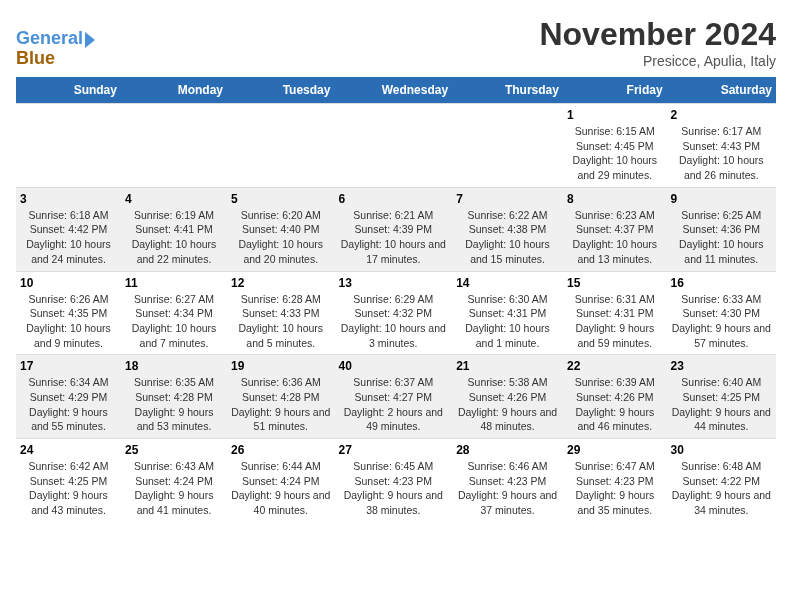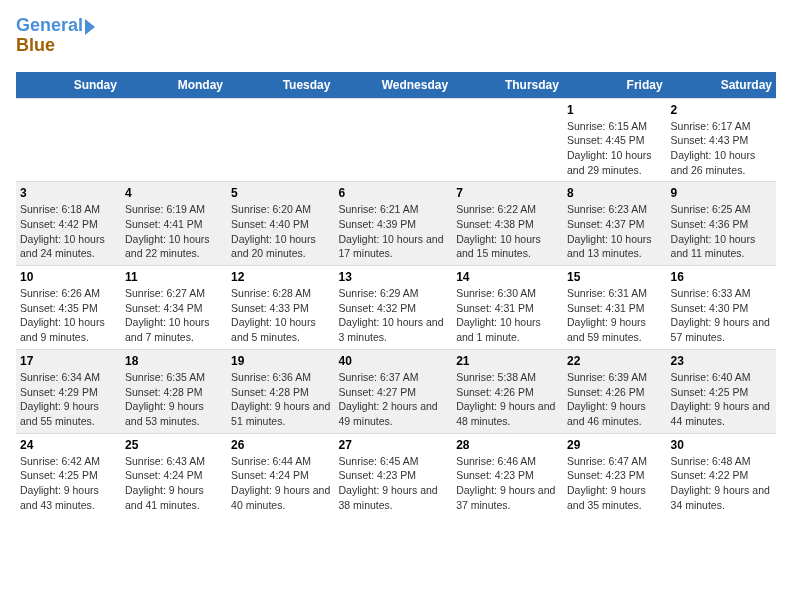--- a/index.html
+++ b/index.html
@@ -7,21 +7,21 @@
       font-family: Arial, sans-serif;
       background: #fff;
       width: 792px;
       min-height: 612px;
       padding: 16px;
     }
     .header {
       display: flex;
       justify-content: space-between;
       align-items: flex-end;
-      margin-bottom: 16px;
+      margin-bottom: 8px;
       gap: 34px;
     }
     .logo {
       display: flex;
       align-items: center;
     }
     .logo-text {
       font-size: 18px;
       font-weight: bold;
       color: #333;
@@ -81,20 +81,21 @@
     }
     .day-num {
       font-weight: bold;
       font-size: 12px;
       margin-bottom: 2px;
     }
     .day-info {
       font-size: 10.5px;
       color: #333;
       line-height: 1.4;
+      text-align: center;
     }
     tbody tr.data-row td {
       border-top: 1px solid #ddd;
     }
   </style>
 </head>
 <body>
 
 <div class="header">
   <div class="logo">
@@ -105,20 +106,24 @@
         </span>
         <div class="logo-arrow"></div>
       </div>
       <div style="display:flex;align-items:center;">
         <span class="logo-text">
           <span style="color:#a16207;">Blue</span>
         </span>
       </div>
     </div>
   </div>
+  <div class="title-block">
+    <div class="month-title">November 2024</div>
+    <div class="location">Presicce, Apulia, Italy</div>
+  </div>
 </div>
 
 <table>
   <thead>
     <tr>
       <th>Sunday</th>
       <th>Monday</th>
       <th>Tuesday</th>
       <th>Wednesday</th>
       <th>Thursday</th>

